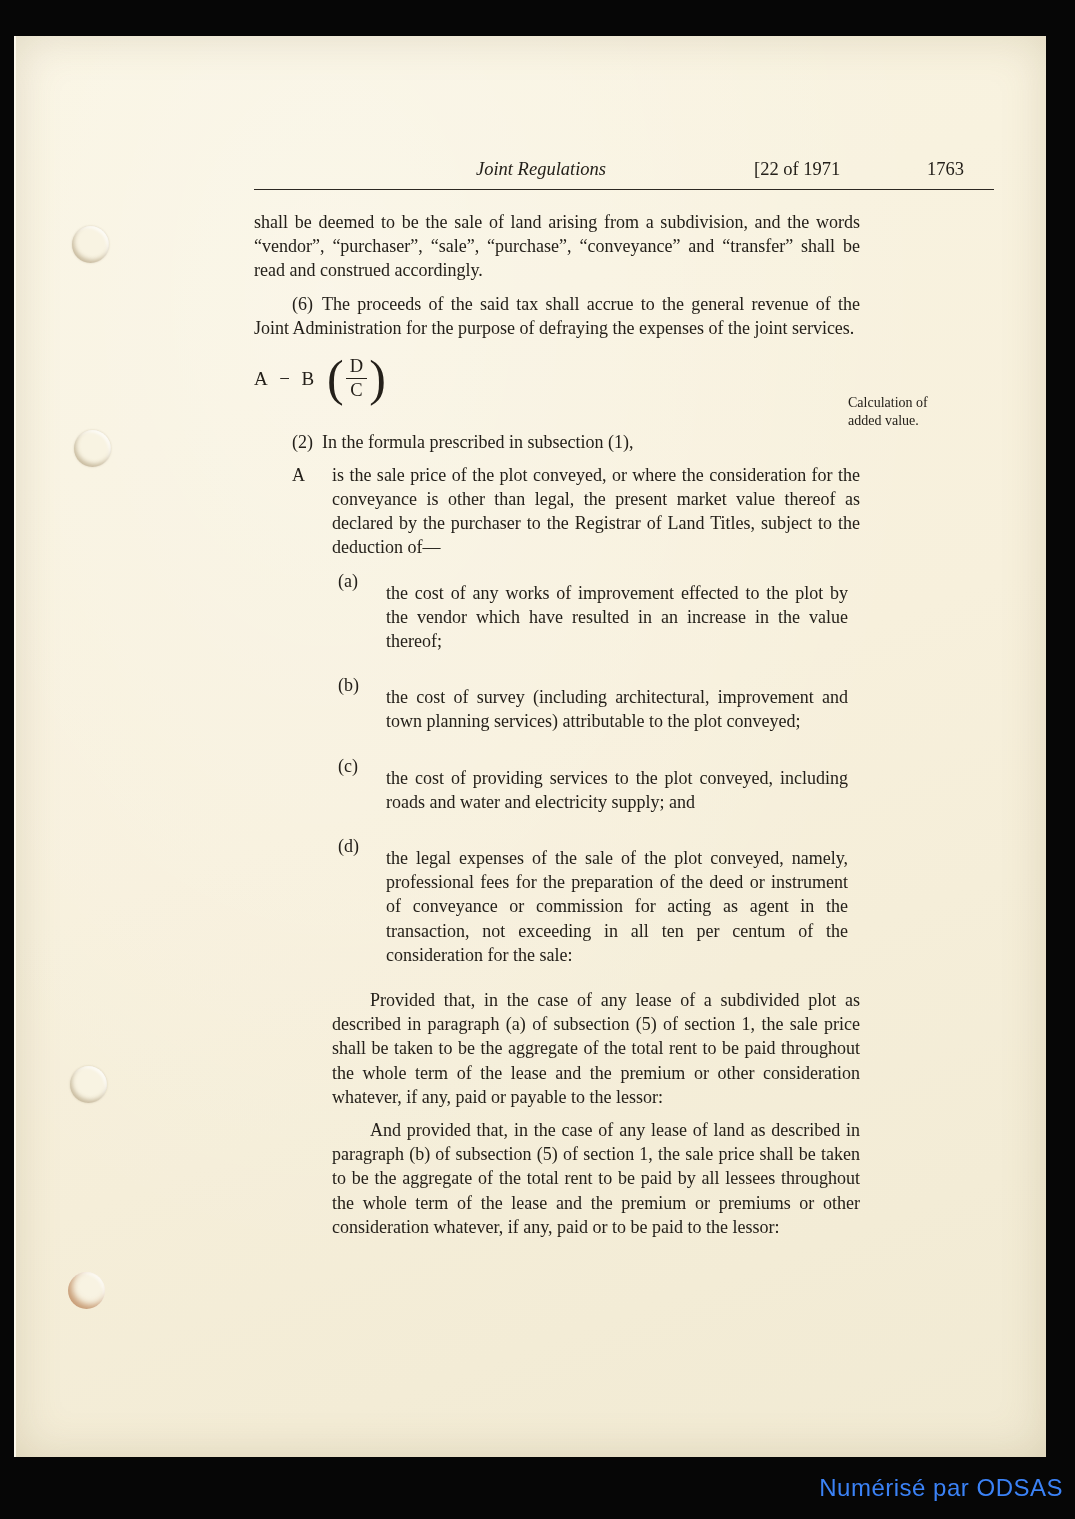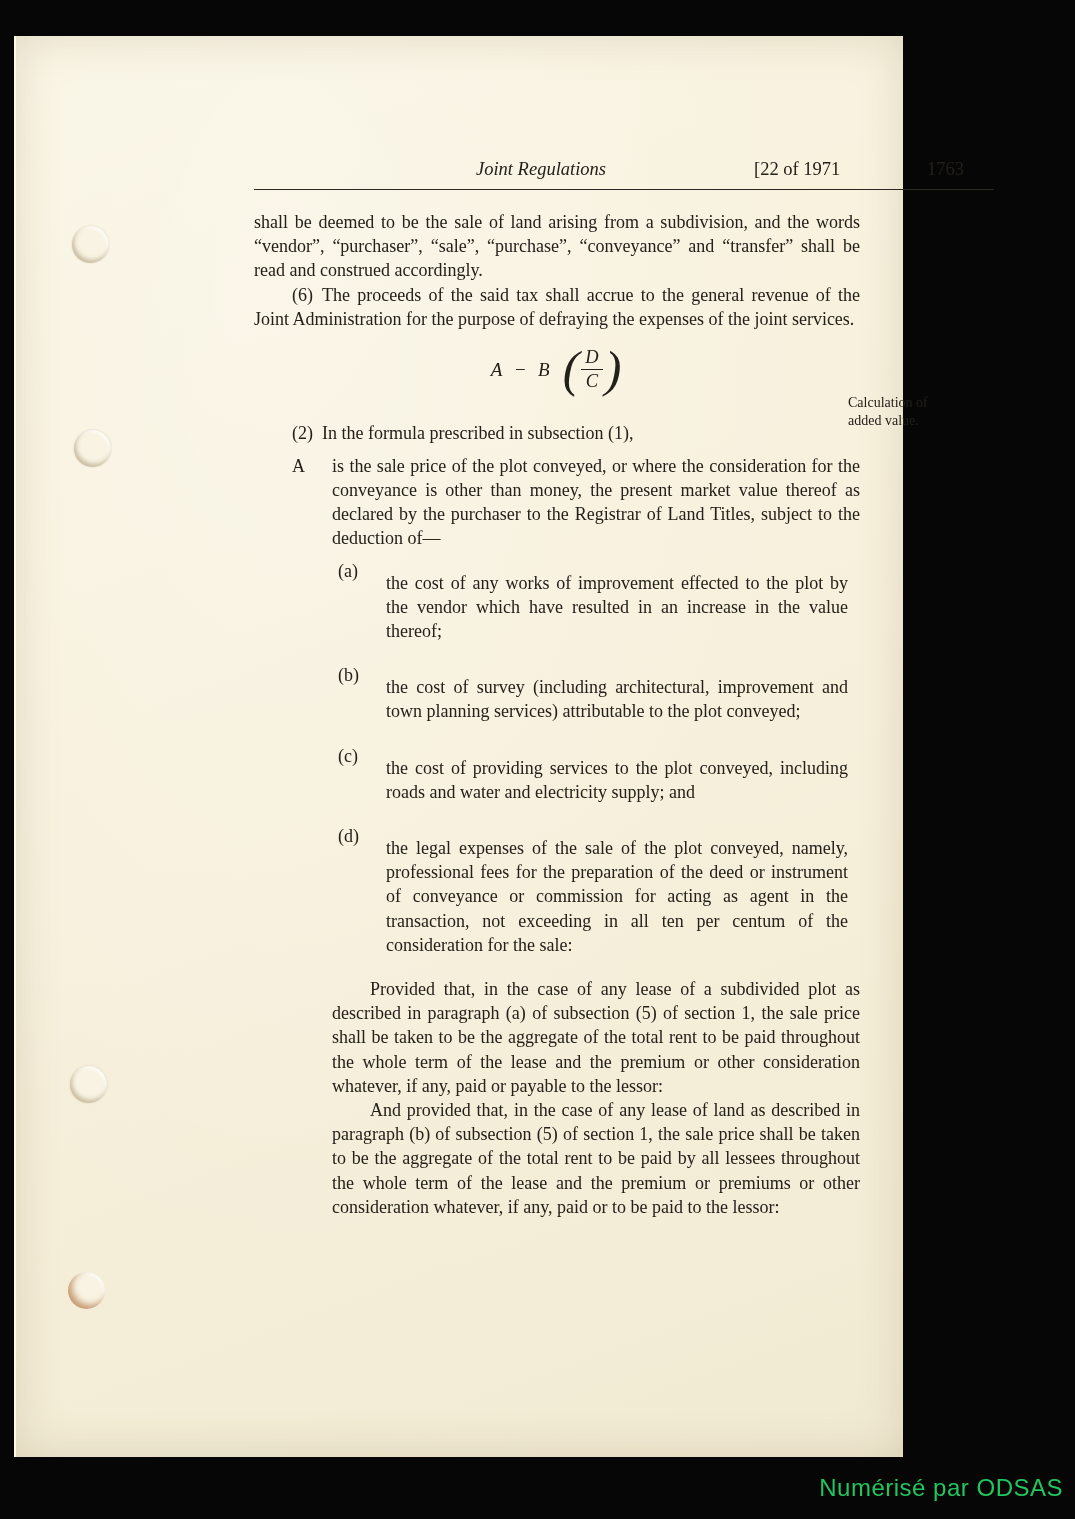--- a/index.html
+++ b/index.html
@@ -11,21 +11,21 @@
     height: 1519px;
     background: #060606;
     overflow: hidden;
     color: #24201a;
     font-family: "Liberation Serif", "DejaVu Serif", serif;
   }
 
   .paper {
     position: absolute;
     left: 14px; top: 36px;
-    width: 889px; height: 1421px;
+    width: 1032px; height: 1421px;
     background:
       radial-gradient(ellipse at 30% 18%, rgba(255,255,255,.28), rgba(0,0,0,0) 60%),
       linear-gradient(160deg, #f9f4e2 0%, #f7f0dc 50%, #f1ead3 100%);
     box-shadow: inset 0 0 46px rgba(130,110,60,.20);
     border-left: 2px solid #fcf8ec;
   }
 
   
   .punch {
     position: absolute;
@@ -64,32 +64,31 @@
 
   
   .content {
     position: absolute;
     left: 238px; top: 174px;
     width: 606px;
     font-size: 18px;
     line-height: 24.2px;
   }
   .content > :first-child { margin-top: 0; }
-  p.p { margin: 0 0; text-align: justify; }
+  p.p { margin: 9px 0; text-align: justify; }
   .indent { text-indent: 38px; }
   .b { font-weight: 700; margin-right: 14px; }
 
   
   .formula {
     display: flex;
-    justify-content: center;
+    justify-content: flex-start;
     align-items: center;
     margin: 16px 0 28px;
     font-size: 19px;
-    font-style: italic;
   }
   .formula .lhs { margin-right: 10px; letter-spacing: 1px; }
   .paren {
     font-size: 50px;
     font-weight: 400;
     line-height: .9;
     transform: scaleY(1.03);
     margin: 0 2px;
   }
   .frac {
@@ -110,21 +109,21 @@
   .sub-label { flex: 0 0 36px; margin-left: 6px; }
   .sub-text { flex: 1; margin: 12px; text-align: justify; }
   .prov { text-indent: 38px; }
 
   
   .watermark {
     position: absolute;
     right: 12px; top: 1474px;
     font-family: "Liberation Sans", sans-serif;
     font-size: 24px;
-    color: #22c55e;
+    color: #3b82f6;
     letter-spacing: .5px;
   }
 </style>
 </head>
 <body>
 
 <div class="scan">
 
   <div class="paper">
 
@@ -156,21 +155,21 @@
           <span class="den">C</span>
         </span>
         <span class="paren">)</span>
       </div>
 
       <p class="p indent">(2) In the formula prescribed in subsection (1),</p>
 
       <div class="def">
         <span class="term">A</span>
 
-        <p class="p">is the sale price of the plot conveyed, or where the consideration for the conveyance is other than money, the present market value thereof as declared by the purchaser to the Registrar of Land Titles, subject to the deduction of—</p>
+        <p class="p">is the sale price of the plot conveyed, or where the consideration for the conveyance is other than legal, the present market value thereof as declared by the purchaser to the Registrar of Land Titles, subject to the deduction of—</p>
 
         <div class="sub">
           <span class="sub-label">(a)</span>
           <p class="sub-text">the cost of any works of improvement effected to the plot by the vendor which have resulted in an increase in the value thereof;</p>
         </div>
         <div class="sub">
           <span class="sub-label">(b)</span>
           <p class="sub-text">the cost of survey (including architectural, improvement and town planning services) attributable to the plot conveyed;</p>
         </div>
         <div class="sub">

